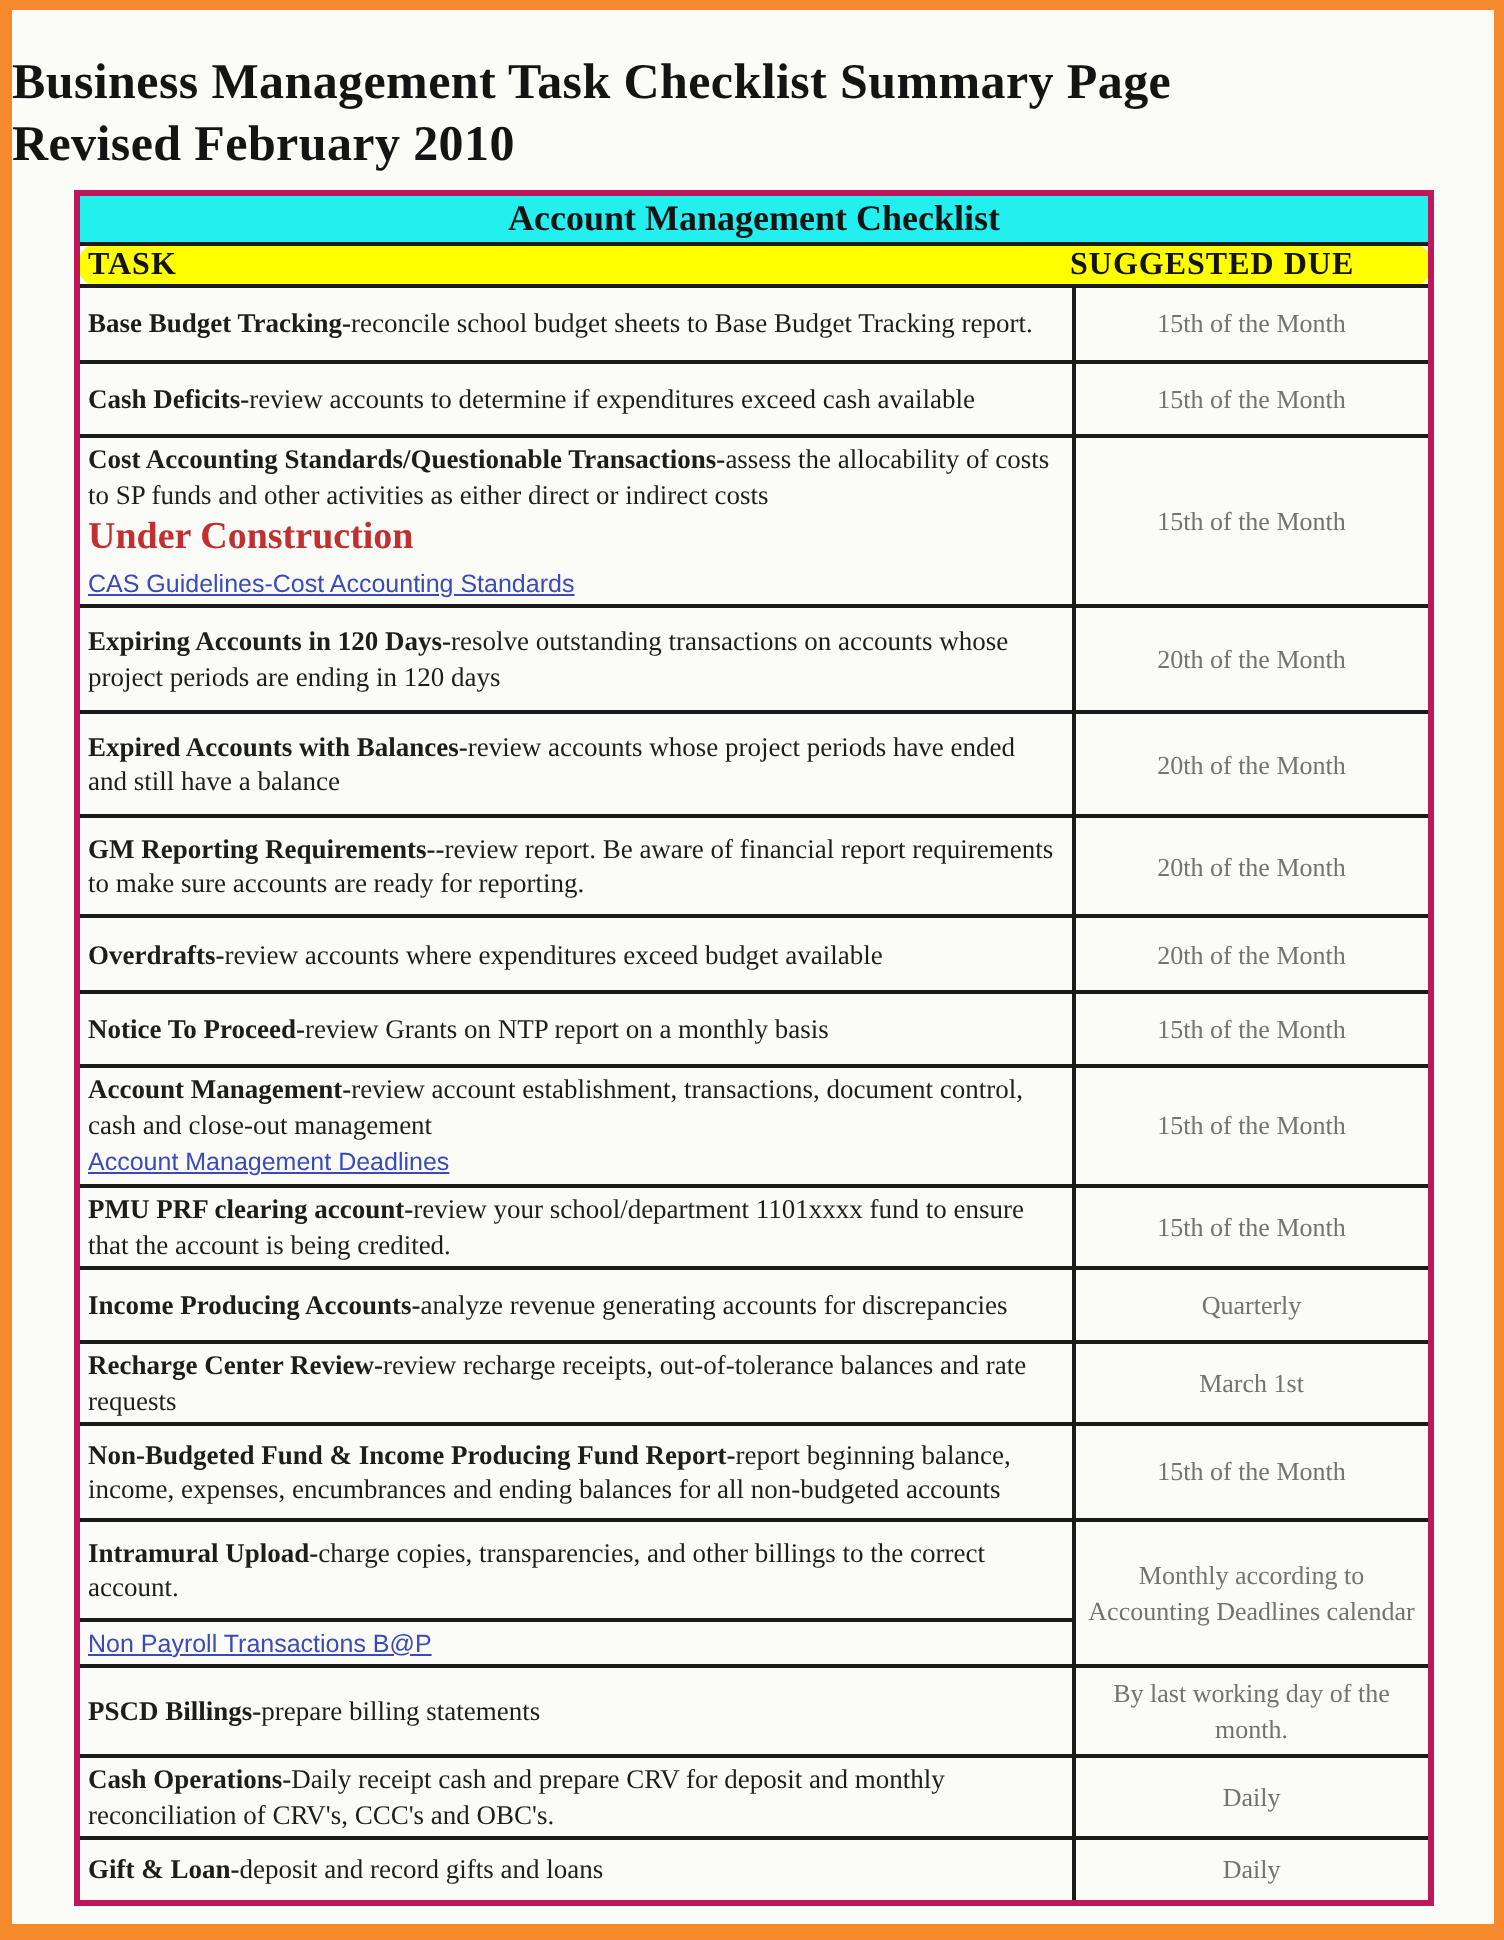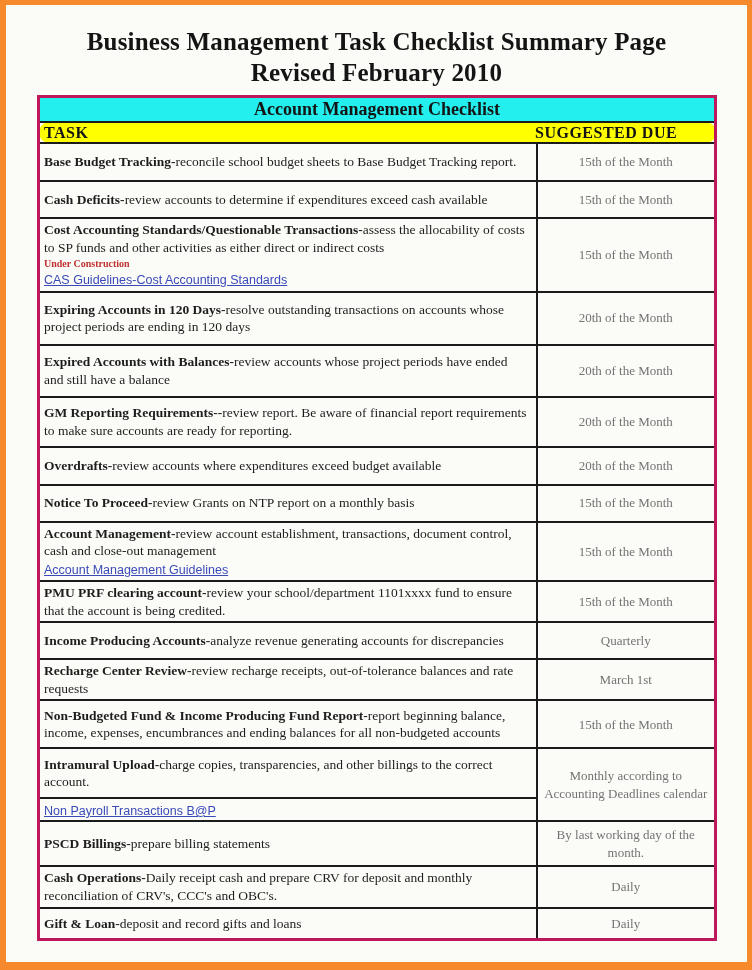--- a/index.html
+++ b/index.html
@@ -7,21 +7,21 @@
     width:752px; height:970px;
     background:#f5892b;              
     font-family:"Liberation Serif", serif;
     position:relative;
     overflow:hidden;
   }
   .sheet {
     position:absolute; left:6px; top:5px; right:5px; bottom:8px;
     background:#fbfbf8;
   }
-  .doc-title { text-align:center; margin-top:21px; color:#141414; }
+  .doc-title { text-align:left; margin-top:21px; color:#141414; }
   .doc-title .line { font-weight:bold; font-size:25px; line-height:31px; letter-spacing:0.2px; }
 
   table.checklist {
     border-collapse:collapse;
     table-layout:fixed;
     width:677px;
     margin:7px 0 0 31px;
     border:3px solid #be185d;
   }
   table.checklist td { border:2px solid #1b1b1b; }
@@ -39,21 +39,21 @@
     vertical-align:middle;
     padding:2px 6px 2px 4px;
     font-size:13.5px; line-height:1.3; color:#1d1d1d;
   }
   td.task .lead { font-weight:bold; }
   td.due {
     vertical-align:middle; text-align:center;
     font-size:13px; line-height:1.35; color:#737373;
     padding:0 3px;
   }
-  .uc-note { color:#c03030; font-weight:bold; font-size:10px; margin-top:1px; }
+  .uc-note { color:#c03030; font-weight:bold; font-size:19px; margin-top:1px; }
   a.doc-link {
     display:inline-block;
     color:#3a4ab8; text-decoration:underline;
     font-family:"Liberation Sans", sans-serif;
     font-size:12.5px; margin-top:2px;
     cursor:pointer;
   }
   td.linkcell { vertical-align:middle; padding:1px 4px; }
 </style>
 </head>
@@ -126,21 +126,21 @@
     </tr>
 
     <tr style="height:37px">
       <td class="task"><span class="lead">Notice To Proceed-</span><span>review Grants on NTP report on a monthly basis</span></td>
       <td class="due">15th of the Month</td>
     </tr>
 
     <tr style="height:47px">
       <td class="task">
         <div><span class="lead">Account Management-</span><span>review account establishment, transactions, document control, cash and close-out management</span></div>
-        <a class="doc-link">Account Management Guidelines</a>
+        <a class="doc-link">Account Management Deadlines</a>
       </td>
       <td class="due">15th of the Month</td>
     </tr>
 
     <tr style="height:38px">
       <td class="task"><span class="lead">PMU PRF clearing account-</span><span>review your school/department 1101xxxx fund to ensure that the account is being credited.</span></td>
       <td class="due">15th of the Month</td>
     </tr>
 
     <tr style="height:37px">

